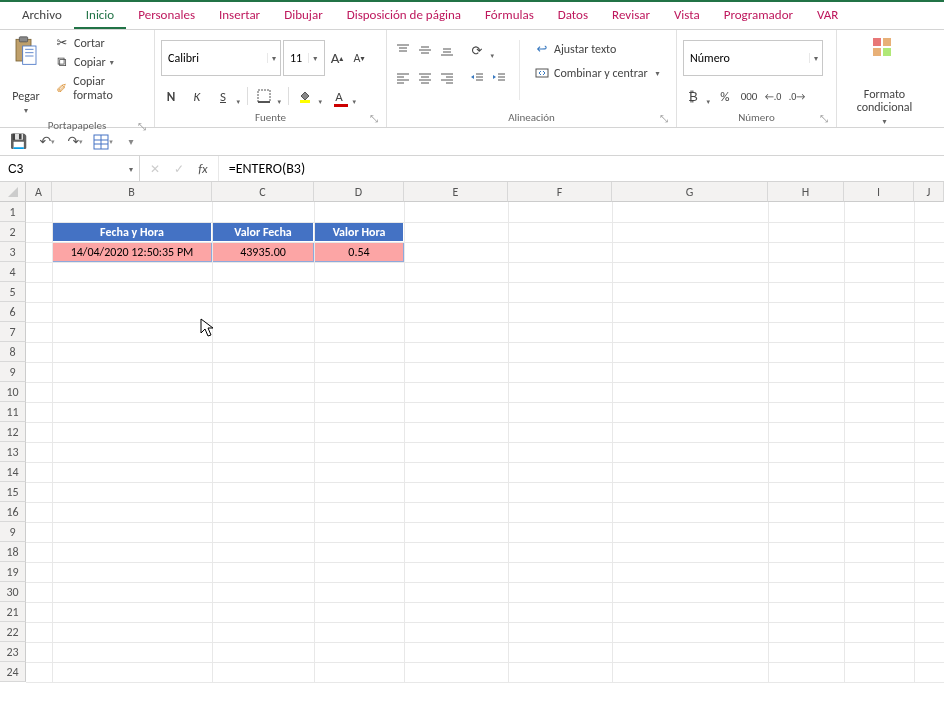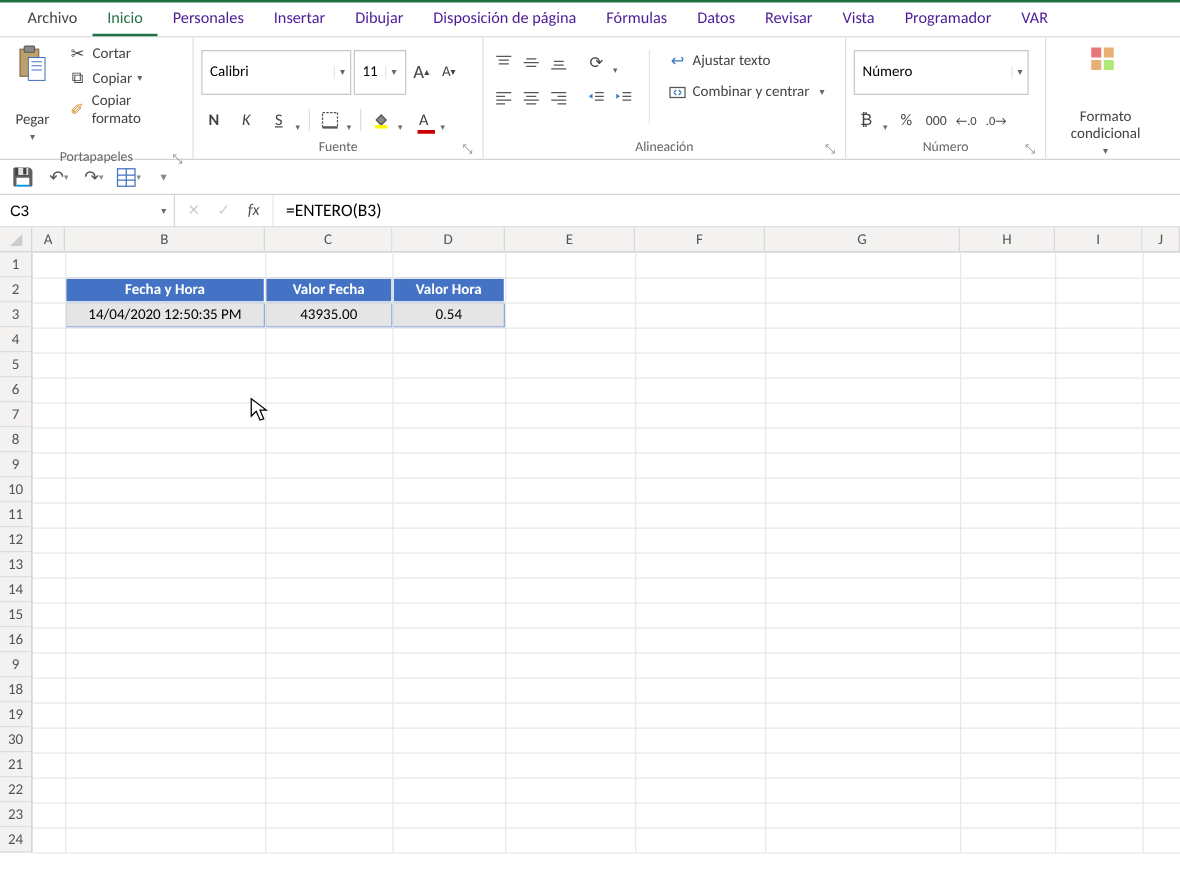--- a/index.html
+++ b/index.html
@@ -2,21 +2,21 @@
 <html><head>
 <meta charset="utf-8">
 <style>
   * { box-sizing: border-box; margin: 0; padding: 0; }
   body { font-family: "Segoe UI", Calibri, sans-serif; font-size: 12px; background: #fff; width: 944px; height: 708px; overflow: hidden; position: relative; }
   
   .top-green-line { height: 2px; background: #217346; }
   
   
   .tabs { display: flex; align-items: center; height: 28px; border-bottom: 1px solid #d4d4d4; padding-left: 10px; gap: 0; }
-  .tab { padding: 5px 12px; font-size: 13px; color: #4c1d95; cursor: pointer; border-bottom: 2px solid transparent; }
+  .tab { padding: 5px 12px; font-size: 13px; color: #be185d; cursor: pointer; border-bottom: 2px solid transparent; }
   .tab.active { color: #217346; border-bottom: 2px solid #217346; font-weight: 400; }
   .tab.file { color: #444; }
   
   
   .ribbon { display: flex; height: 98px; border-bottom: 1px solid #d4d4d4; background: #fff; }
   .group { border-right: 1px solid #e1e1e1; display: flex; flex-direction: column; padding: 4px 6px 0 6px; }
   .group-body { flex: 1; display: flex; align-items: flex-start; gap: 4px; }
   .group-label { text-align: center; font-size: 11px; color: #666; padding: 2px 0 3px 0; position: relative; }
   .group-label .dialog-launcher { position: absolute; right: 2px; bottom: 2px; font-size: 10px; color: #888; }
   
@@ -57,21 +57,21 @@
   .col-header { height: 20px; background: #f3f2f1; border-right: 1px solid #d8d8d8; border-bottom: 1px solid #ccc; display: flex; align-items: center; justify-content: center; font-size: 12px; color: #555; }
   .row-header { width: 26px; background: #f3f2f1; border-right: 1px solid #ccc; border-bottom: 1px solid #d8d8d8; display: flex; align-items: center; justify-content: center; font-size: 12px; color: #555; height: 20px; }
   
   .grid-body { display: flex; }
   .rows-col { display: flex; flex-direction: column; }
   .cells-area { position: relative; }
   
   .data-table { position: absolute; }
   .table-header-row { display: flex; }
   .th-cell { background: #4472C4; color: #fff; border: 1px solid #fff; font-weight: bold; display: flex; align-items: center; justify-content: center; height: 20px; font-size: 12px; }
-  .td-cell { background: #e5e5e5; border: 1px solid #8EA9DB; display: flex; align-items: center; justify-content: center; height: 20px; font-size: 12px; }
+  .td-cell { background: #fca5a5; border: 1px solid #8EA9DB; display: flex; align-items: center; justify-content: center; height: 20px; font-size: 12px; }
   
   .cursor-pointer { position: absolute; left: 200px; top: 318px; font-size: 16px; pointer-events: none; }
   
   svg.clipboard-icon { width: 28px; height: 30px; }
   svg.cond-fmt { width: 28px; height: 28px; }
 </style>
 </head>
 <body>
 
 <div class="top-green-line"></div>

